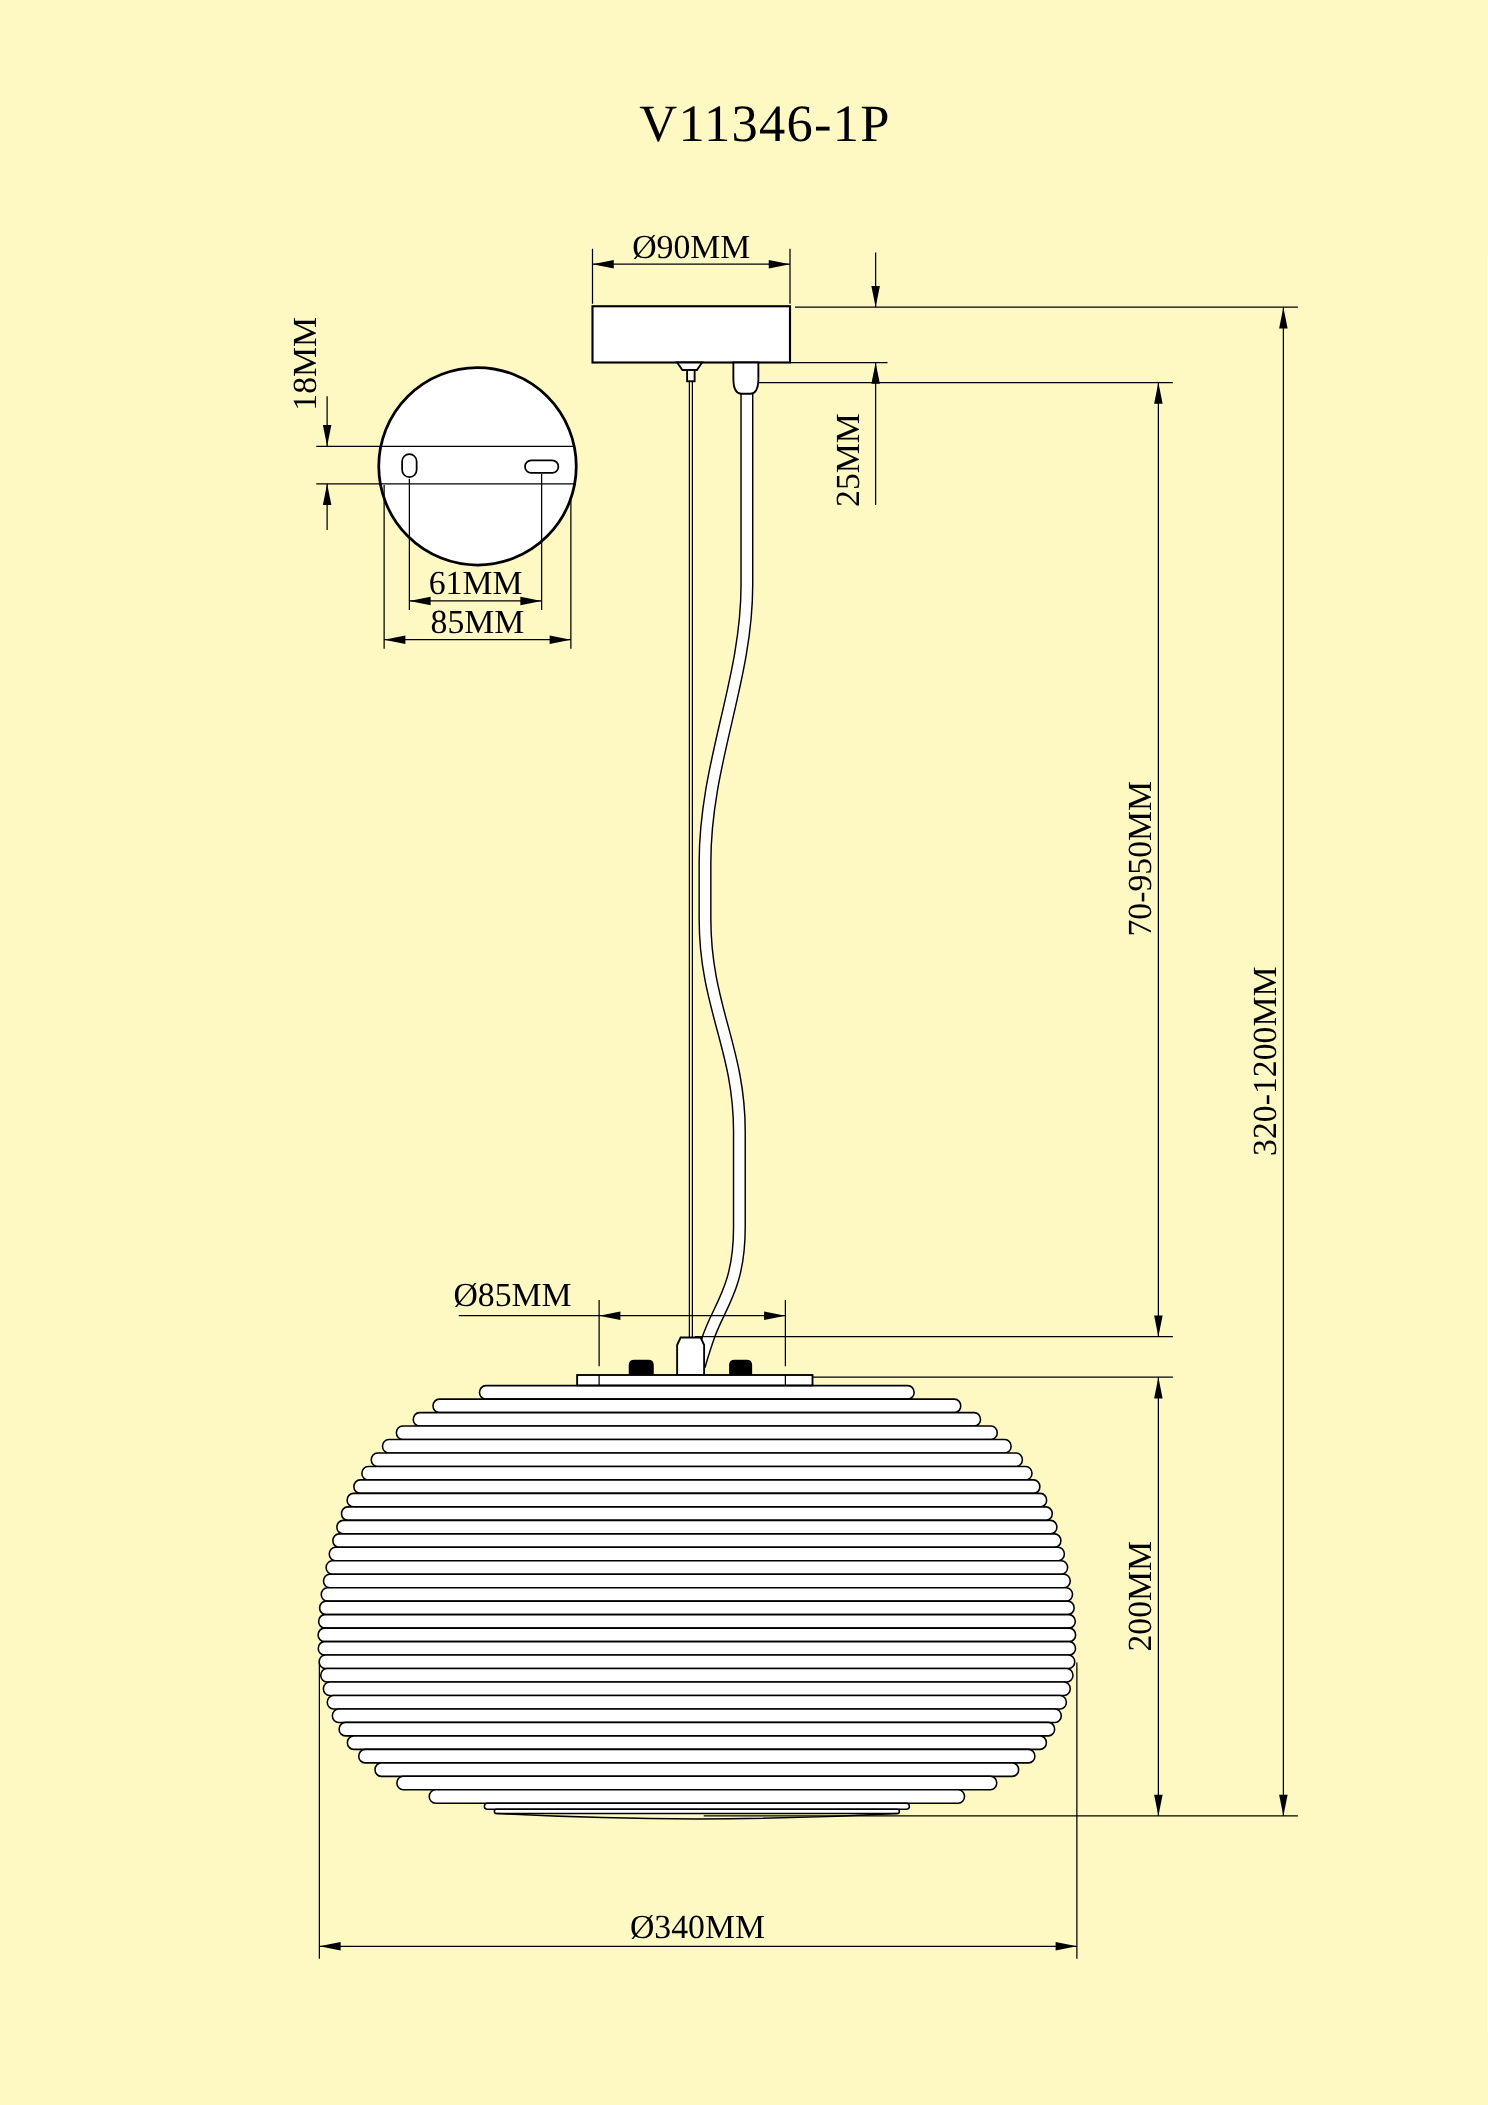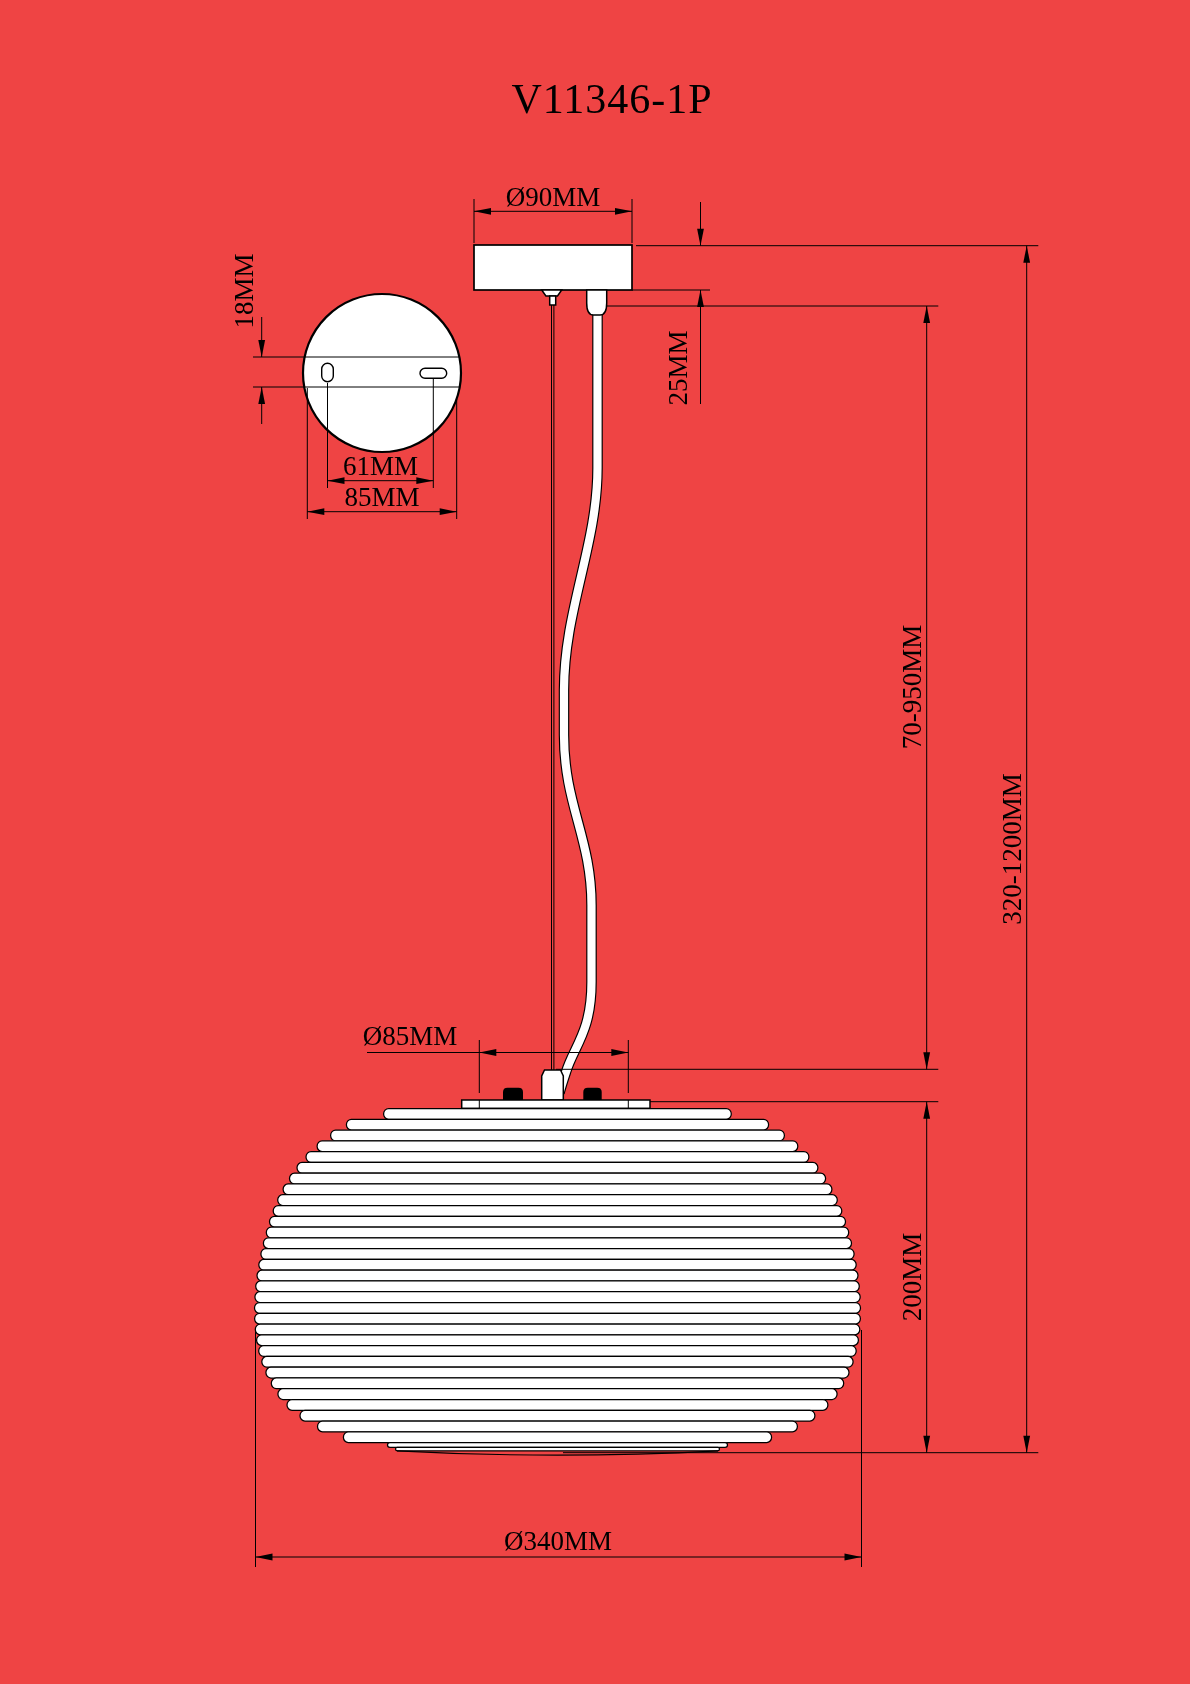--- a/index.html
+++ b/index.html
@@ -1,16 +1,16 @@
 <!DOCTYPE html>
 <html><head>
 <meta charset="utf-8">
 <style>
   html,body{margin:0;padding:0;background:#ffffff;}
-  .sheet{position:relative;width:1190px;height:1684px;background:#ef4444;overflow:hidden;
+  .sheet{position:relative;width:1190px;height:1684px;background:#fef9c3;overflow:hidden;
          font-family:"Liberation Serif", serif;}
   svg{display:block;}
   .outline{fill:#ffffff;stroke:#000000;stroke-width:1.7;}
   .thin{stroke:#000000;stroke-width:1;fill:none;}
   .part{fill:#ffffff;stroke:#000000;stroke-width:1.5;}
   .solid{fill:#000000;stroke:none;}
   .arrow{fill:#000000;stroke:none;}
   .ribs rect{fill:#ffffff;stroke:#000000;stroke-width:1.25;}
   text.dim{font-family:"Liberation Serif", serif;font-size:27px;fill:#000000;}
   text.title{font-family:"Liberation Serif", serif;font-size:42px;fill:#000000;letter-spacing:1px;}

